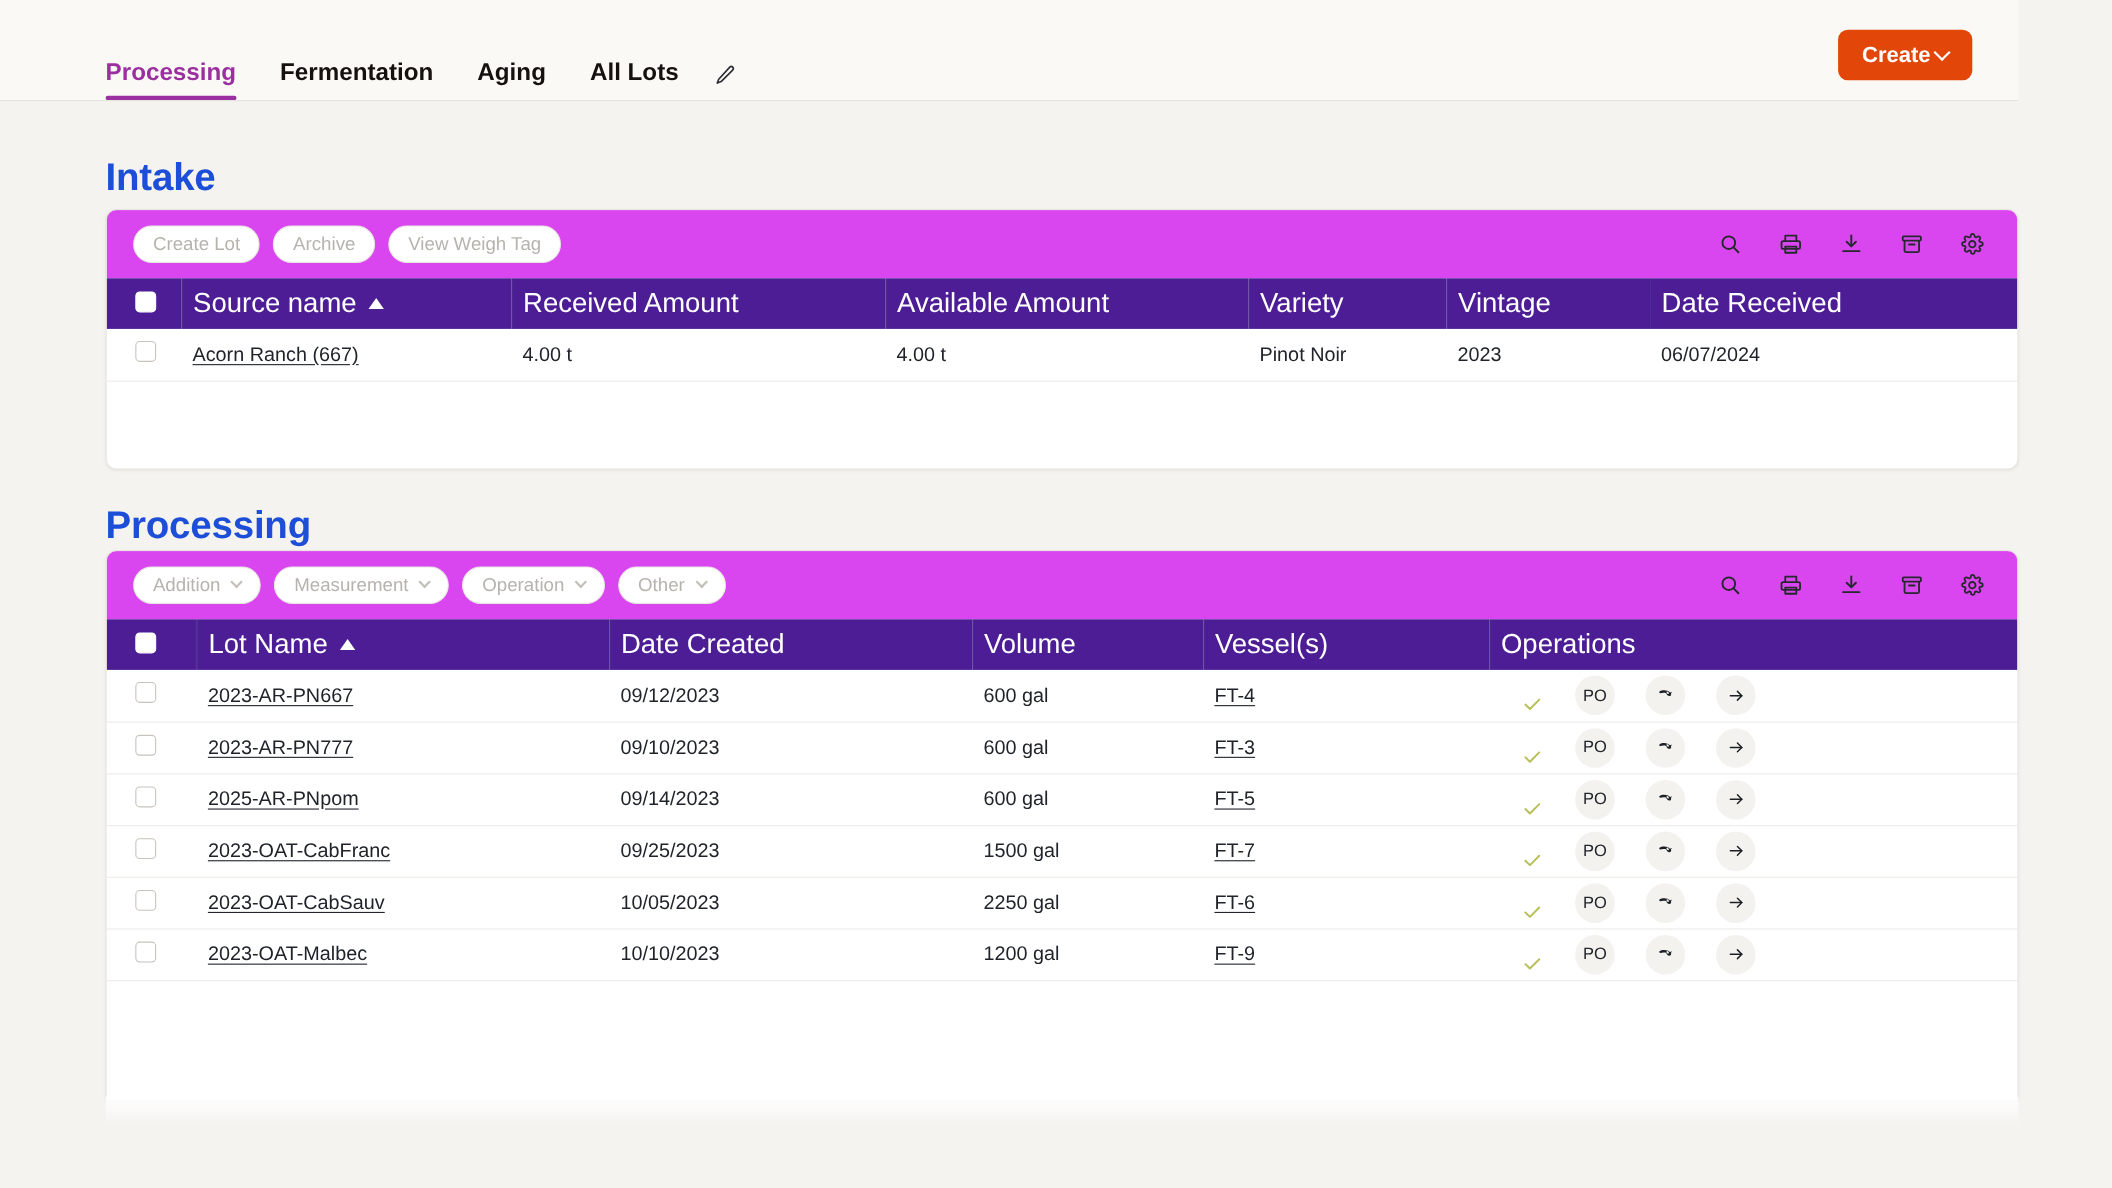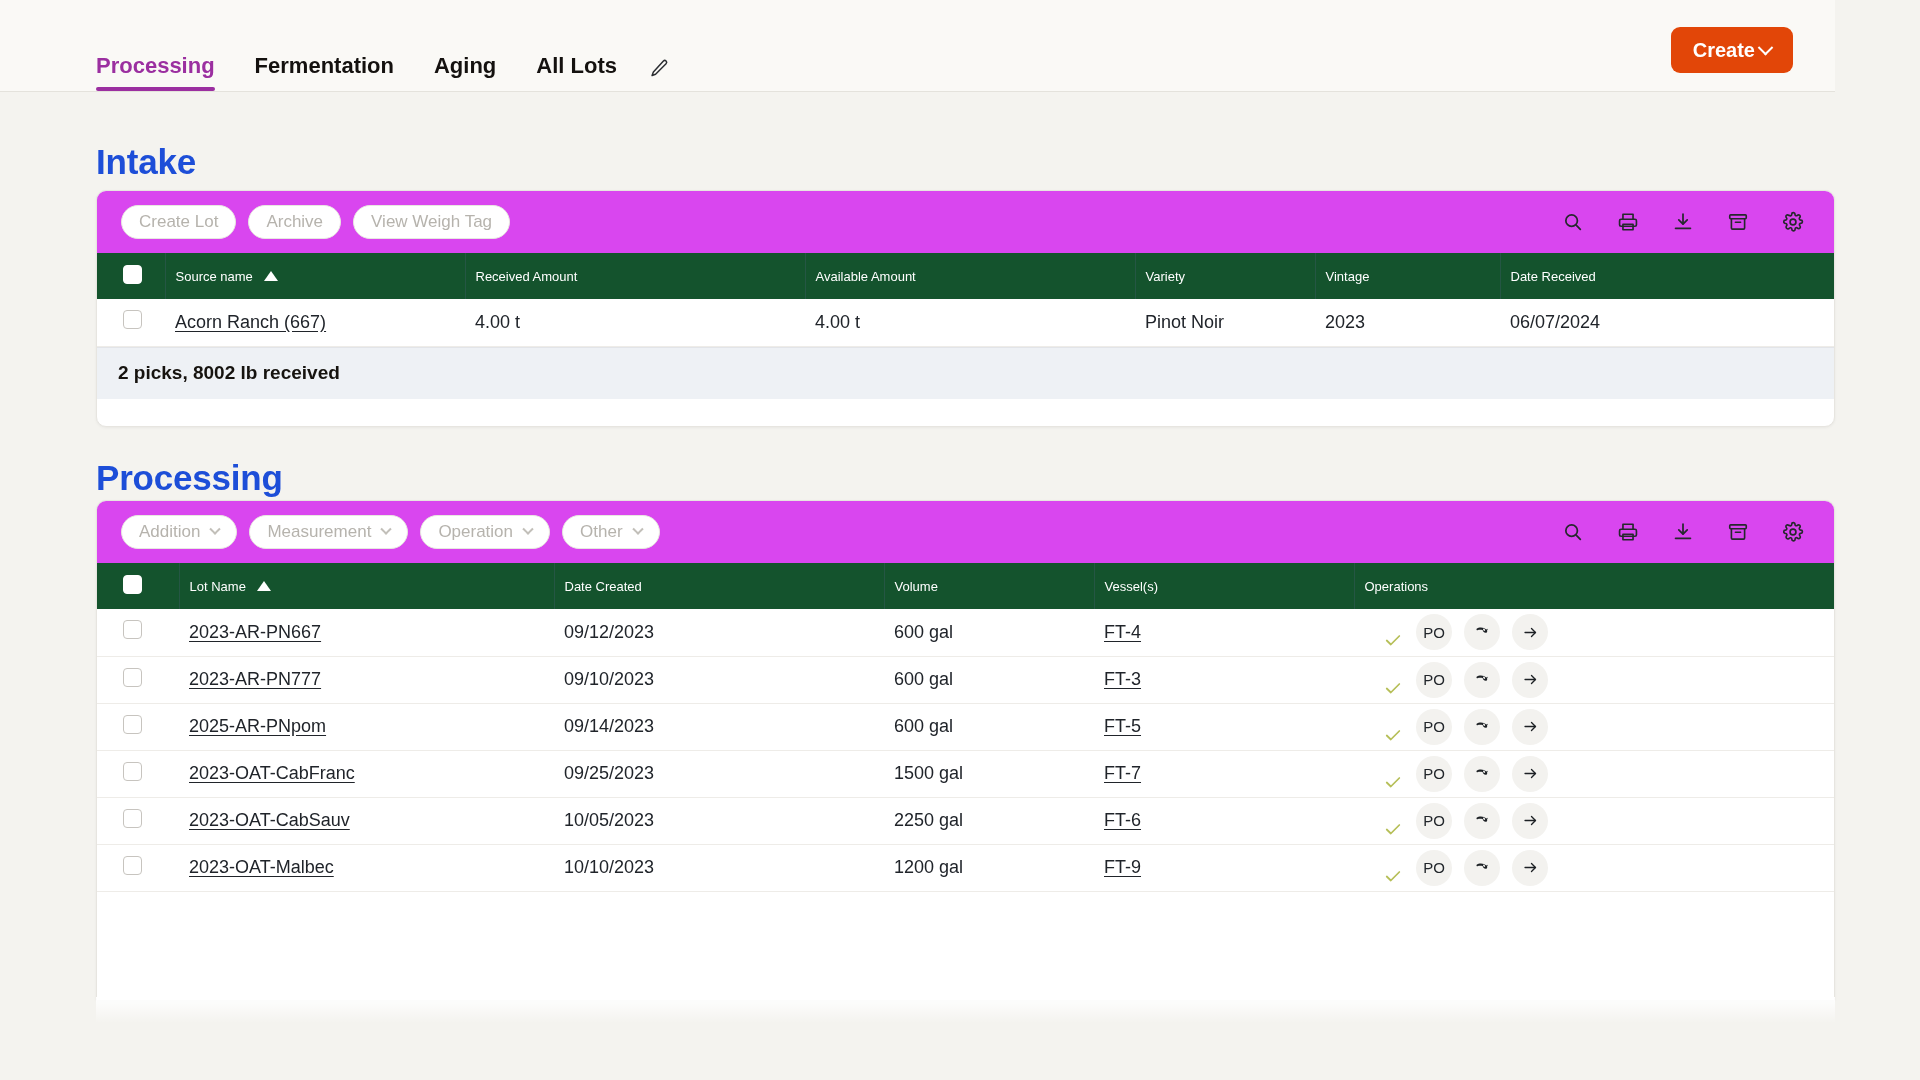--- a/index.html
+++ b/index.html
@@ -170,23 +170,23 @@
     align-items: center;
     gap: 29px;
   }
   .ticon { cursor: pointer; display: flex; align-items: center; justify-content: center;
            width: 26px; height: 26px; color: #25282c; }
 
   
   table { width: 100%; border-collapse: collapse; table-layout: fixed; }
 
   thead th {
-    background: #14532d;
+    background: #4c1d95;
     color: #ffffff;
-    font-size: 13px;
+    font-size: 25px;
     font-weight: normal;
     text-align: left;
     height: 46px;
     padding: 0 0 0 10px;
     border-right: 1px solid #52608048;
     vertical-align: middle;
     white-space: nowrap;
   }
   thead th:last-child { border-right: none; }
 
@@ -245,21 +245,21 @@
     padding-left: 21px;
     font-size: 19px;
     font-weight: bold;
     color: #16130f;
   }
 
   
   .ops {
     display: flex;
     align-items: center;
-    gap: 12px;
+    gap: 28px;
     padding-left: 18px;
   }
   .ops-check {
     width: 22px; height: 22px;
     flex: 0 0 22px;
     display: flex; align-items: center; justify-content: center;
     margin-top: 16px;
   }
   .op-circle {
     width: 36px; height: 36px;
@@ -435,23 +435,20 @@
           </td>
           <td>4.00 t</td>
           <td>4.00 t</td>
           <td>Pinot Noir</td>
           <td>2023</td>
           <td>06/07/2024</td>
         </tr>
       </tbody>
     </table>
 
-    <div class="summary-row">
-      <span>2 picks, 8002 lb received</span>
-    </div>
   </div>
 
   <div class="section-title" id="processing-title">Processing</div>
 
   <div class="card" id="processing-card">
 
     <div class="card-toolbar">
       <div class="pill-group">
         <button class="pill">
           <span>Addition</span>

